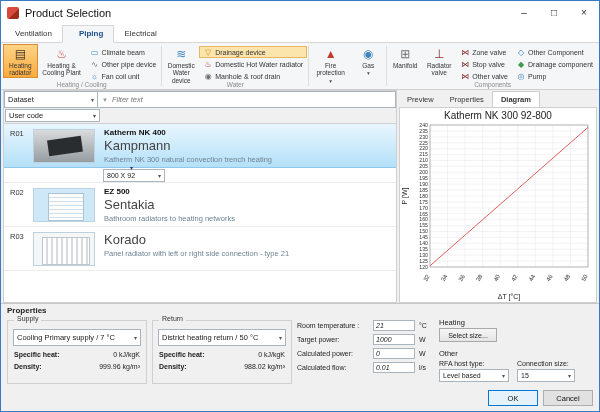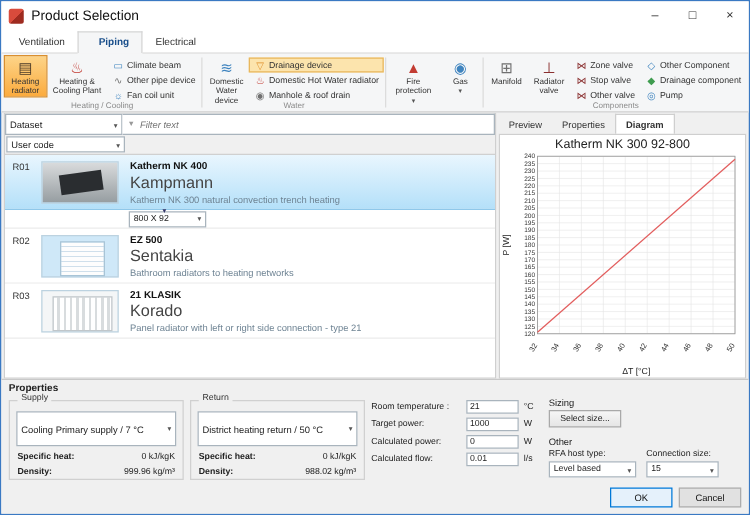--- a/index.html
+++ b/index.html
@@ -72,28 +72,28 @@
   .right-panel{position:absolute;top:106px;left:398px;width:198px;height:196px;background:#fff;border:1px solid #cfcfcf;}
   .chart-title{text-align:center;font-size:10px;color:#222;padding-top:2px;}
 
   
   .bottom-panel{position:absolute;top:302px;left:0;right:0;bottom:0;background:#f0f0f0;border-top:1px solid #c8c8c8;}
   .props-title{font-size:8px;font-weight:bold;color:#222;position:absolute;top:2px;left:6px;}
   .gbox{position:absolute;border:1px solid #d0d0d0;}
   .gbox .legend{position:absolute;top:-6px;left:6px;background:#f0f0f0;font-size:7px;padding:0 3px;color:#333;}
   .gbox-supply{left:6px;top:16px;width:140px;height:64px;}
   .gbox-return{left:151px;top:16px;width:140px;height:64px;}
-  .gbox .combo{margin:8px 5px 0;height:28px;}
+  .gbox .combo{margin:8px 5px 0;height:17px;}
   .kv{display:flex;justify-content:space-between;font-size:7px;padding:0 6px;margin-top:5px;}
   .kv .k{font-weight:bold;color:#222;}
   .kv .v{color:#222;}
   .mid-fields{position:absolute;left:296px;top:14px;width:140px;}
   .fieldrow{display:flex;align-items:center;height:14px;font-size:7px;color:#222;}
   .fieldrow .flabel{width:76px;}
-  .fieldrow input{width:42px;height:11px;border:1px solid #a9b4bd;font-size:7px;padding:0 2px;background:#fff;color:#222;}
+  .fieldrow input{width:42px;height:11px;border:1px solid #a9b4bd;font-size:7px;padding:0 2px;background:#fff;color:#222;font-style:italic;}
   .fieldrow .funit{margin-left:4px;}
   .sizing-label{position:absolute;left:438px;top:14px;font-size:7.5px;color:#222;}
   .select-size-btn{position:absolute;left:438px;top:24px;width:58px;height:14px;font-size:7px;background:linear-gradient(#f6f6f6,#e5e5e5);border:1px solid #a9a9a9;color:#222;}
   .other-label{position:absolute;left:438px;top:45px;font-size:7.5px;color:#222;}
   .rfa-label{position:absolute;left:438px;top:56px;font-size:7px;color:#222;}
   .rfa-combo{position:absolute;left:438px;top:65px;width:70px;height:13px;font-size:7px;}
   .conn-label{position:absolute;left:516px;top:56px;font-size:7px;color:#222;}
   .conn-combo{position:absolute;left:516px;top:65px;width:58px;height:13px;font-size:7px;}
   .dlg-btns{position:absolute;right:6px;bottom:5px;display:flex;gap:5px;}
   .dlg-btn{width:50px;height:16px;font-size:7.5px;background:#e1e1e1;border:1px solid #adadad;color:#111;}
@@ -273,21 +273,20 @@
         <div class="pname">EZ 500</div>
         <div class="pbrand">Sentakia</div>
         <div class="pdesc">Bathroom radiators to heating networks</div>
       </div>
     </div>
 
     <div class="prow">
       <div class="pcode">R03</div>
       <div class="pthumb thumb-klasik"></div>
       <div class="pinfo">
-        <div class="pname">21 KLASIK</div>
         <div class="pbrand">Korado</div>
         <div class="pdesc">Panel radiator with left or right side connection - type 21</div>
       </div>
     </div>
   </div>
 
   <div class="right-tabs">
     <div class="rtab">Preview</div>
     <div class="rtab">Properties</div>
     <div class="rtab active">Diagram</div>
@@ -424,21 +423,21 @@
         <input value="0" style="">
         <span class="funit">W</span>
       </div>
       <div class="fieldrow">
         <span class="flabel">Calculated flow:</span>
         <input value="0.01" style="">
         <span class="funit">l/s</span>
       </div>
     </div>
 
-    <div class="sizing-label">Sizing</div>
+    <div class="sizing-label">Heating</div>
     <button class="select-size-btn">Select size...</button>
 
     <div class="other-label">Other</div>
     <div class="rfa-label">RFA host type:</div>
     <div class="combo rfa-combo">
       <span>Level based</span>
       <span class="arrow">▾</span>
     </div>
     <div class="conn-label">Connection size:</div>
     <div class="combo conn-combo">

